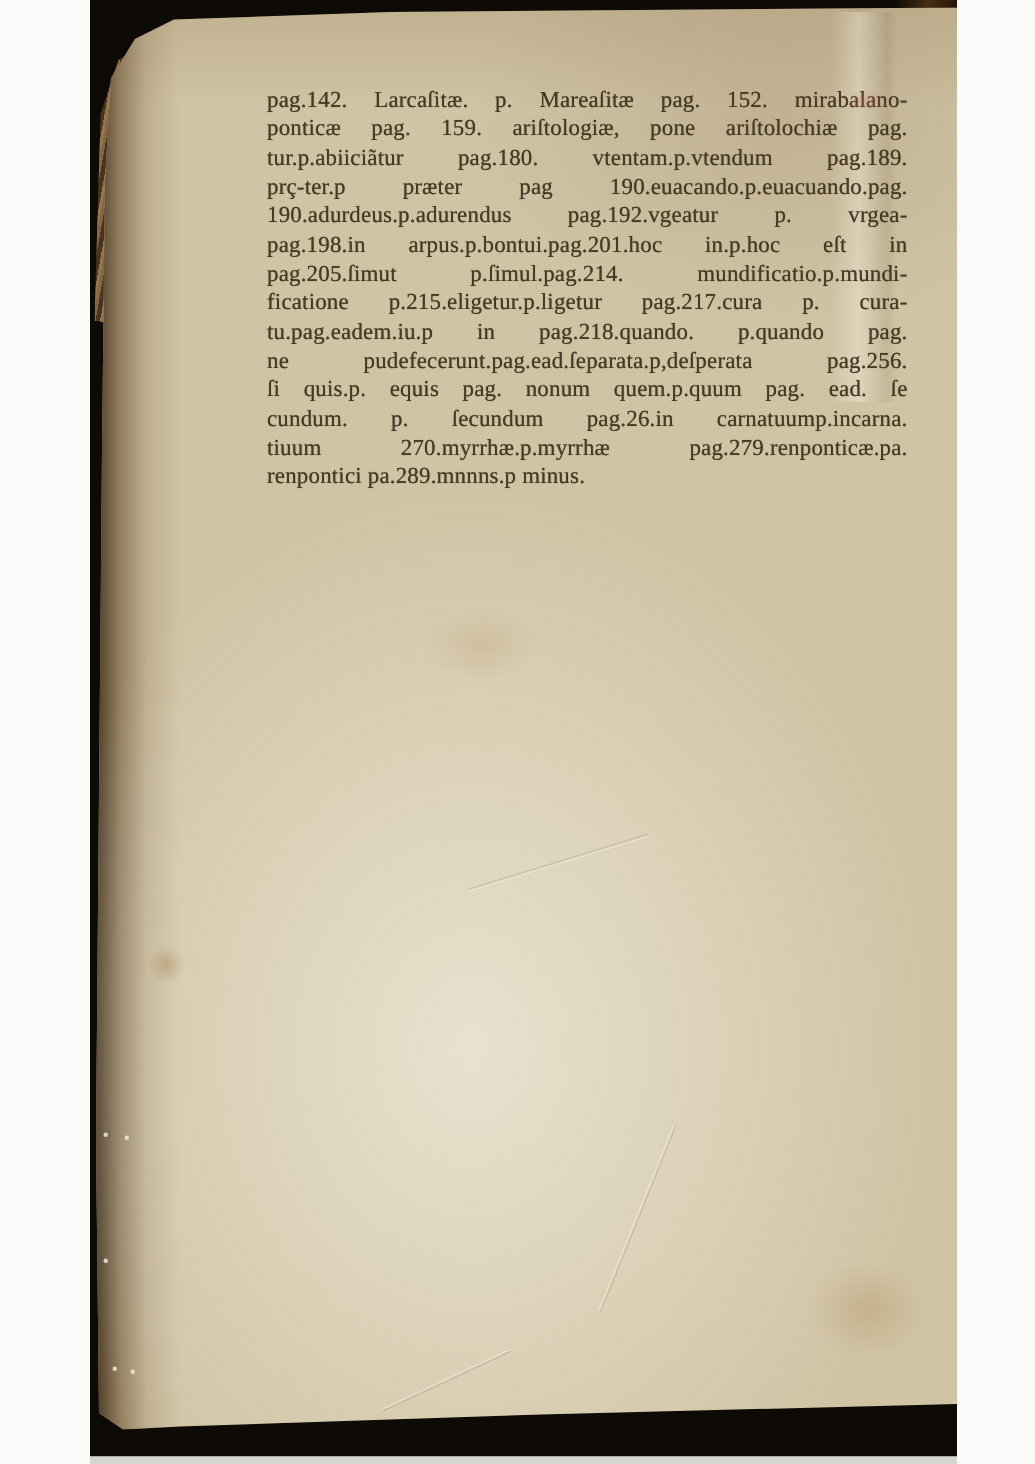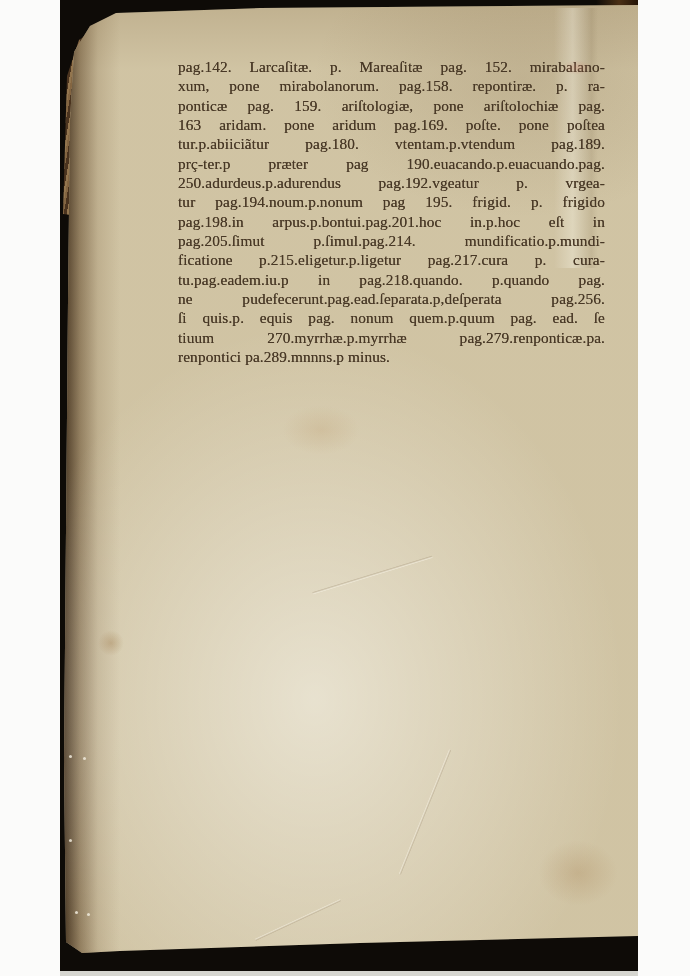--- a/index.html
+++ b/index.html
@@ -87,33 +87,31 @@
 <div class="canvas">
   <div class="photo">
     <div class="topright-patch"></div>
     <div class="page-stack"></div>
 
     <div class="page">
       <div class="fold-right"></div>
 
       <div class="textblock">
         <div class="line">pag.142. Larcaſitæ. p. Mareaſitæ pag. 152. mirabalano-</div>
-        <div class="line">xum, pone mirabolanorum. pag.158. repontiræ. p. ra-</div>
         <div class="line">ponticæ pag. 159. ariſtologiæ, pone ariſtolochiæ pag.</div>
-        <div class="line">163 aridam. pone aridum pag.169. poſte. pone poſtea</div>
         <div class="line">tur.p.abiiciãtur pag.180. vtentam.p.vtendum pag.189.</div>
         <div class="line">prç-ter.p præter pag 190.euacando.p.euacuando.pag.</div>
-        <div class="line">250.adurdeus.p.adurendus pag.192.vgeatur p. vrgea-</div>
-        <div class="line">tur pag.194.noum.p.nonum pag 195. frigid. p. frigido</div>
+        <div class="line">190.adurdeus.p.adurendus pag.192.vgeatur p. vrgea-</div>
         <div class="line">pag.198.in arpus.p.bontui.pag.201.hoc in.p.hoc eſt in</div>
         <div class="line">pag.205.ſimut p.ſimul.pag.214. mundificatio.p.mundi-</div>
         <div class="line">ficatione p.215.eligetur.p.ligetur pag.217.cura p. cura-</div>
         <div class="line">tu.pag.eadem.iu.p in pag.218.quando. p.quando pag.</div>
         <div class="line">ne pudefecerunt.pag.ead.ſeparata.p,deſperata pag.256.</div>
         <div class="line">ſi quis.p. equis pag. nonum quem.p.quum pag. ead. ſe</div>
+        <div class="line">cundum. p. ſecundum pag.26.in carnatuump.incarna.</div>
         <div class="line">tiuum 270.myrrhæ.p.myrrhæ pag.279.renponticæ.pa.</div>
         <div class="line">renpontici pa.289.mnnns.p minus.</div>
       </div>
 
       <div class="stain s1"></div>
       <div class="stain s2"></div>
       <div class="stain s3"></div>
       <div class="stain s4"></div>
       <div class="crease c1"></div>
       <div class="crease c2"></div>

